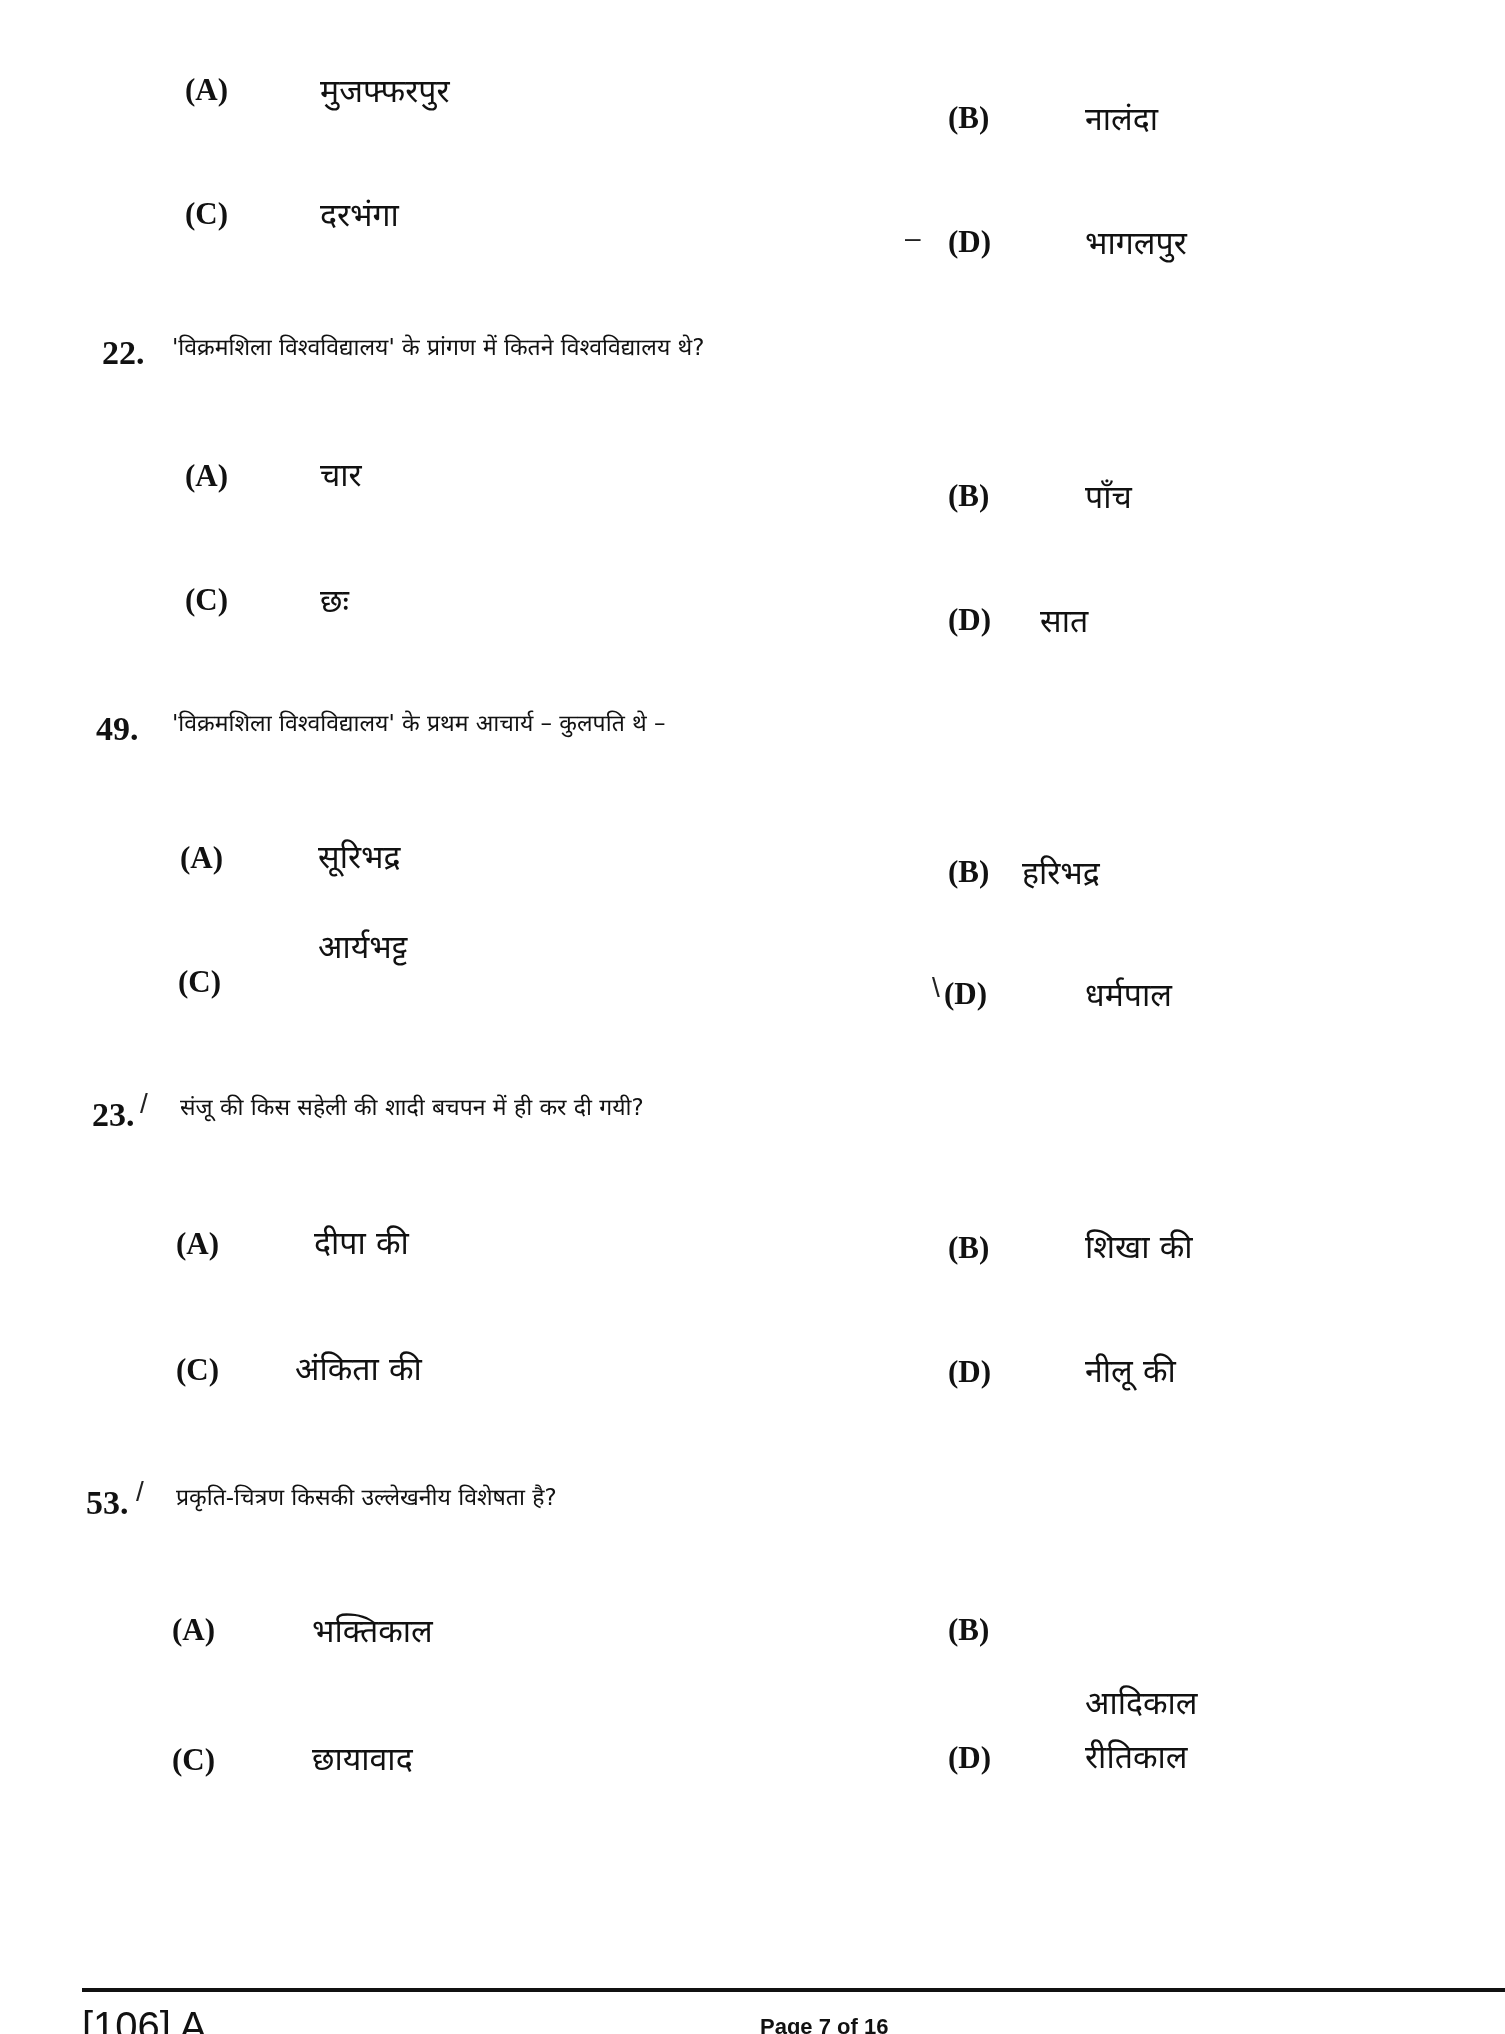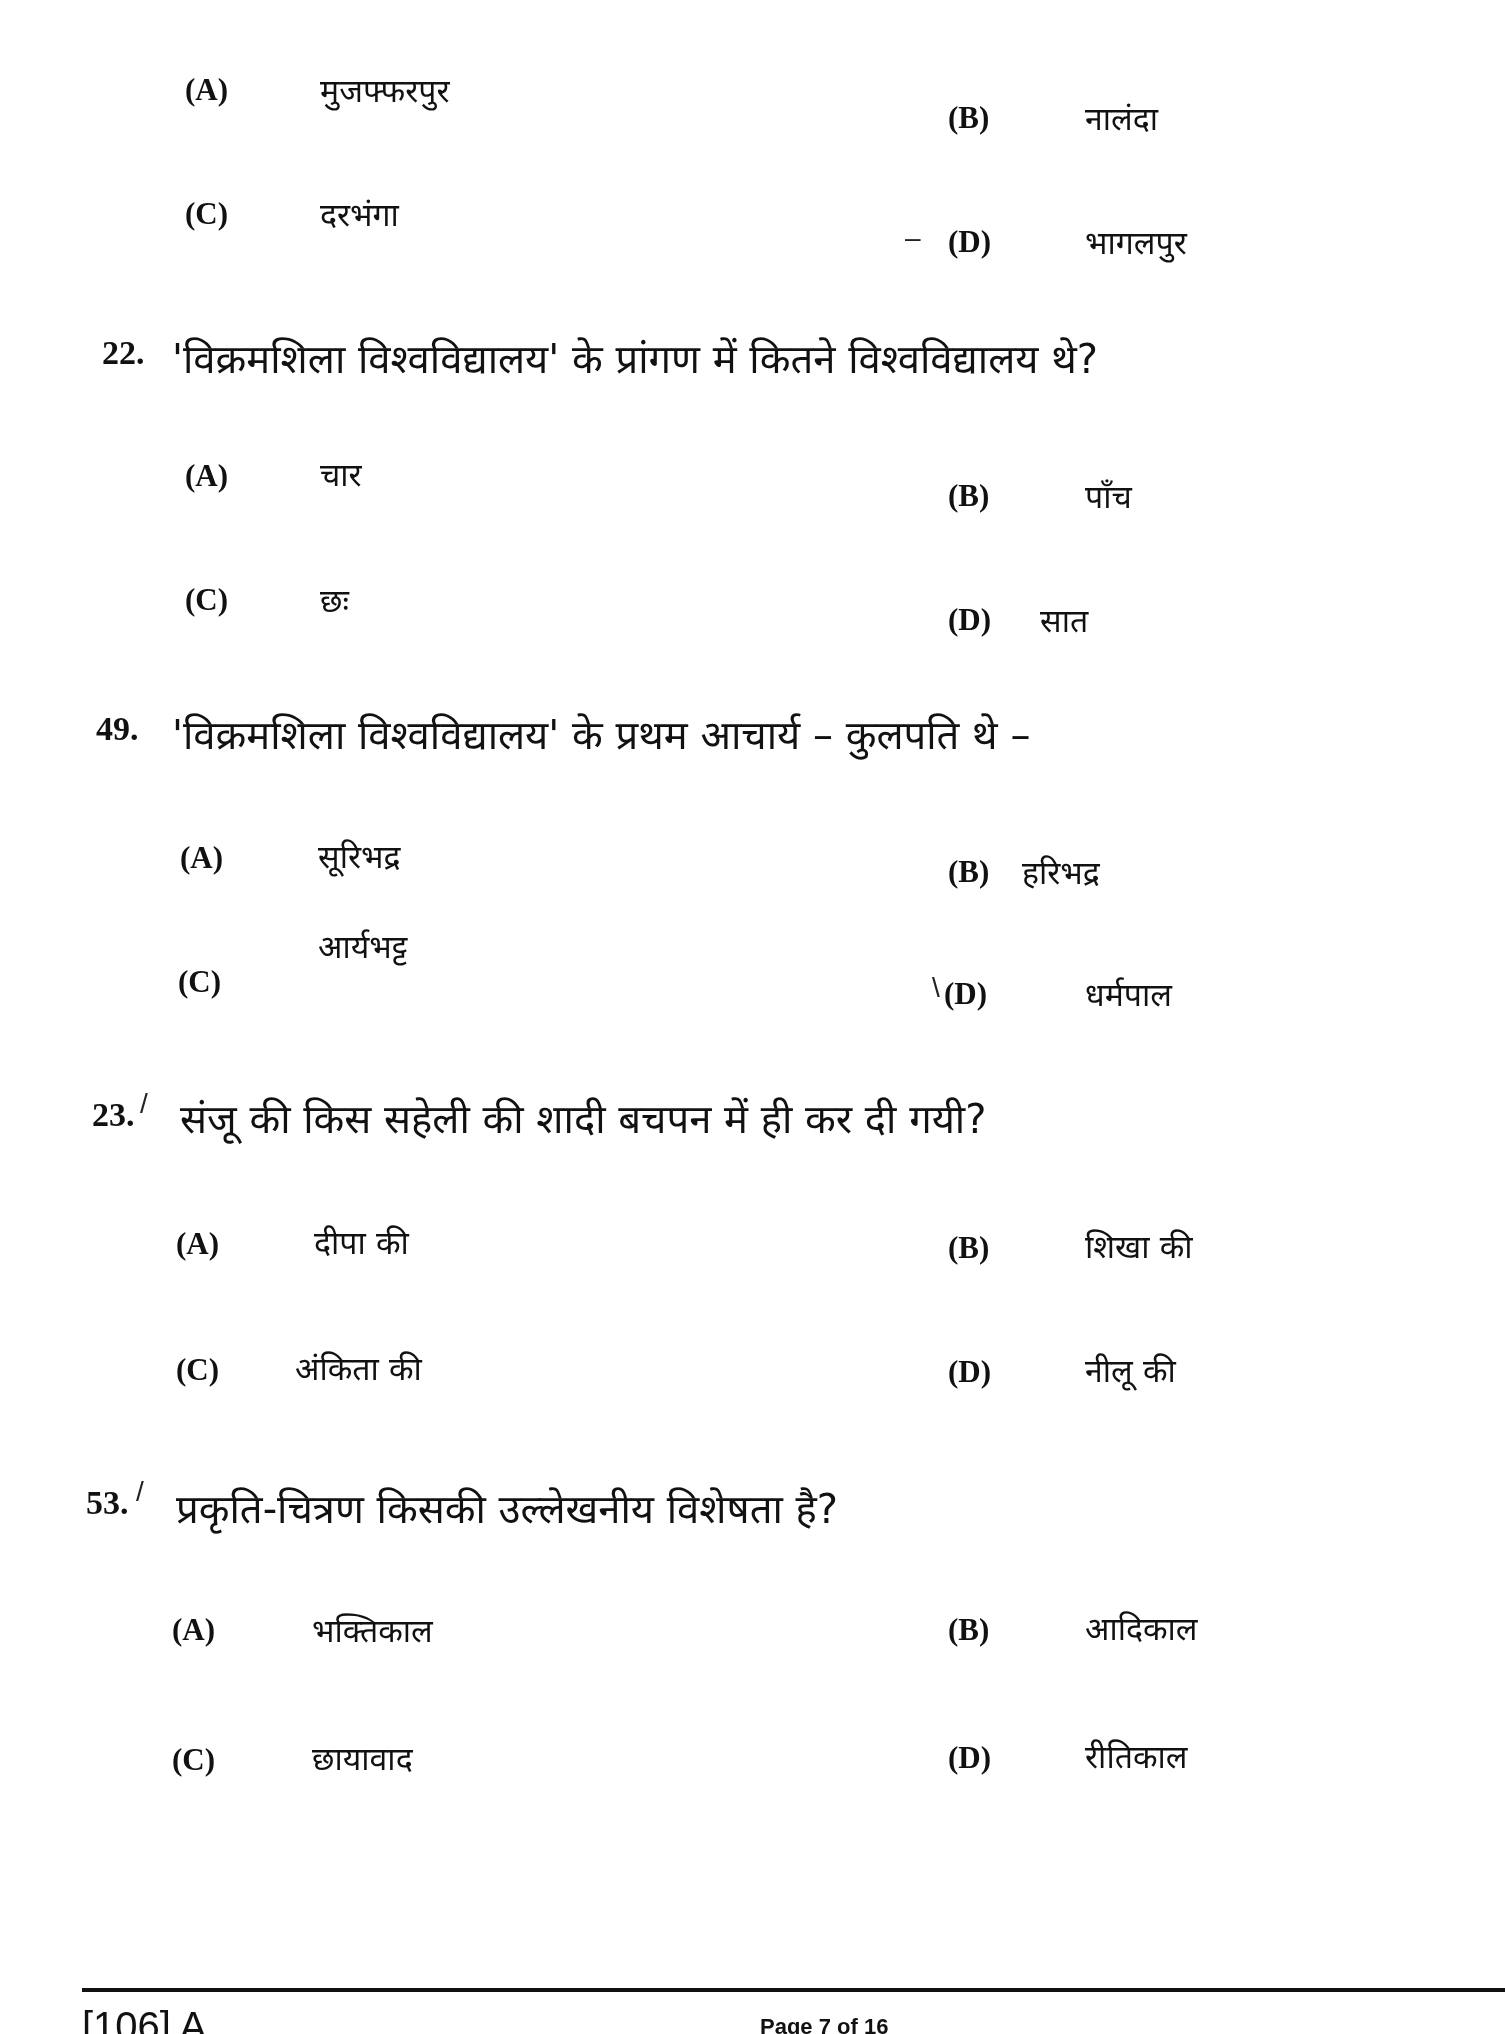--- a/index.html
+++ b/index.html
@@ -1,19 +1,19 @@
 <!DOCTYPE html>
 <html><head>
 <meta charset="utf-8">
 <style>
   html,body{margin:0;padding:0;background:#fff;}
   body{width:1505px;height:2034px;position:relative;overflow:hidden;font-family:"DejaVu Sans",sans-serif;color:#111;}
   .abs{position:absolute;white-space:nowrap;}
   .q{font-size:34px;font-weight:bold;font-family:"Liberation Serif",serif;}
-  .qt{font-size:40px;text-align:right;}
+  .qt{font-size:23px;text-align:right;}
   .lbl{font-size:31px;font-weight:bold;font-family:"Liberation Serif",serif;}
   .opt{font-size:32px;}
   .rule{position:absolute;left:82px;right:0;top:1988px;height:4px;background:#111;}
   .code{font-family:"Liberation Sans",sans-serif;font-size:40px;left:82px;top:2004px;}
   .pg{font-family:"Liberation Sans",sans-serif;font-size:22px;font-weight:bold;left:760px;top:2014px;}
   .tick{font-family:"Liberation Sans",sans-serif;font-size:28px;color:#222;}
 </style>
 </head>
 <body>
 
@@ -61,21 +61,21 @@
 <span class="abs opt" style="left:295px;top:1346px">अंकिता की</span>
 <span class="abs lbl" style="left:948px;top:1354px">(D)</span>
 <span class="abs opt" style="left:1085px;top:1348px">नीलू की</span>
 
 <span class="abs q" style="left:86px;top:1484px">53.</span>
 <span class="abs tick" style="left:136px;top:1476px">/</span>
 <span class="abs qt" style="left:176px;top:1480px">प्रकृति-चित्रण किसकी उल्लेखनीय विशेषता है?</span>
 <span class="abs lbl" style="left:172px;top:1612px">(A)</span>
 <span class="abs opt" style="left:312px;top:1608px">भक्तिकाल</span>
 <span class="abs lbl" style="left:948px;top:1612px">(B)</span>
-<span class="abs opt" style="left:1085px;top:1606px">आदिकाल</span>
+<span class="abs opt" style="left:1085px;top:1680px">आदिकाल</span>
 <span class="abs lbl" style="left:172px;top:1742px">(C)</span>
 <span class="abs opt" style="left:312px;top:1736px">छायावाद</span>
 <span class="abs lbl" style="left:948px;top:1740px">(D)</span>
 <span class="abs opt" style="left:1085px;top:1734px">रीतिकाल</span>
 
 <div class="rule"></div>
 <span class="abs code">[106] A</span>
 <span class="abs pg">Page 7 of 16</span>
 
 </body></html>

